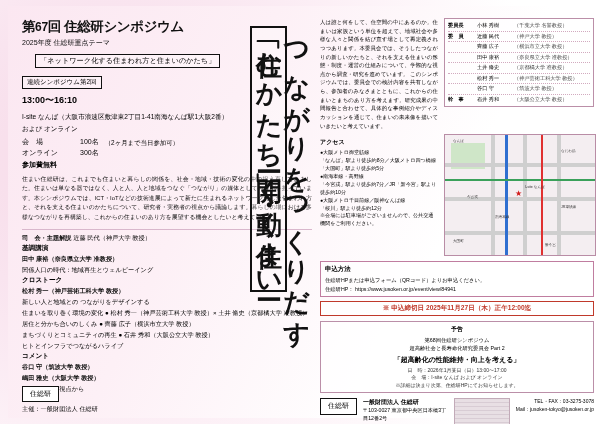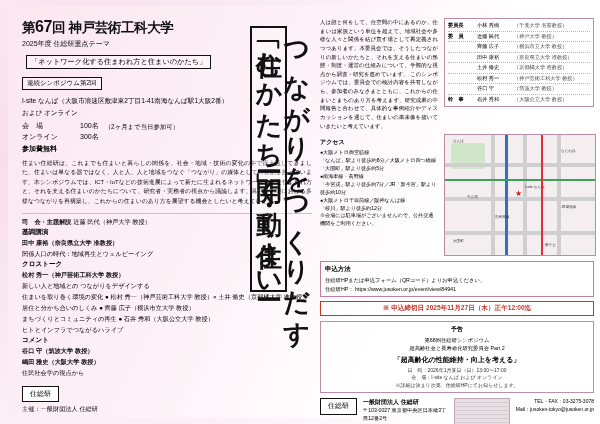--- a/index.html
+++ b/index.html
@@ -25,27 +25,27 @@
     position:absolute;left:14px;top:12px;width:290px;height:396px;
   }
   .right{
     position:absolute;left:312px;top:12px;width:274px;height:396px;
   }
   
   .title-main{
     font-size:13.5px;font-weight:bold;color:#111;letter-spacing:-0.4px;
     margin:0 0 2px 0;
   }
-  .title-main .num{font-size:16px;}
+  .title-main .num{font-size:12px;}
   .subtitle-line{
     font-size:7px;color:#111;margin:1px 0;
   }
   .theme-box{
     border:1px solid #111;display:inline-block;padding:1px 4px;font-size:7.2px;
-    margin:2px 0 2px 4px;background:rgba(255,255,255,.35);
+    margin:2px 0 2px 13px;background:rgba(255,255,255,.35);
   }
   .series-box{
     border:1px solid #111;display:inline-block;padding:1px 4px;font-size:6.5px;
     margin:1px 0 4px 0;background:rgba(255,255,255,.35);
   }
   .date-line{
     font-size:15px;font-weight:bold;color:#111;margin:6px 0 0 0;letter-spacing:-0.5px;
   }
   .date-line .y{font-size:10px;}
   .date-line .d{font-size:20px;}
@@ -147,27 +147,28 @@
 </style>
 </head>
 <body>
 
 <div class="page">
   <div class="sheet">
 
     <div class="left">
 
       <div class="title-main">
-        <span>第</span><span class="num">67</span><span>回  神戸芸術工科大学</span>
+        <span>第</span><span class="num">67</span><span>回  住総研シンポジウム</span>
       </div>
 
       <div class="subtitle-line">2025年度 住総研重点テーマ</div>
       <div class="theme-box">「ネットワーク化する住まわれ方と住まいのかたち」</div><br>
       <div class="series-box">連続シンポジウム第2回</div>
 
+      <div class="time-line">13:00〜16:10</div>
 
       <div class="venue">I-site なんば（大阪市浪速区敷津東2丁目1-41南海なんば駅1大阪2番）</div>
       <div class="venue">および オンライン</div>
 
       <div class="cap-table">
         <div class="row">
           <div class="lbl">会　場</div>
           <div>100名</div>
           <div class="cap-note">（2ヶ月まで当日参加可）</div>
         </div>

